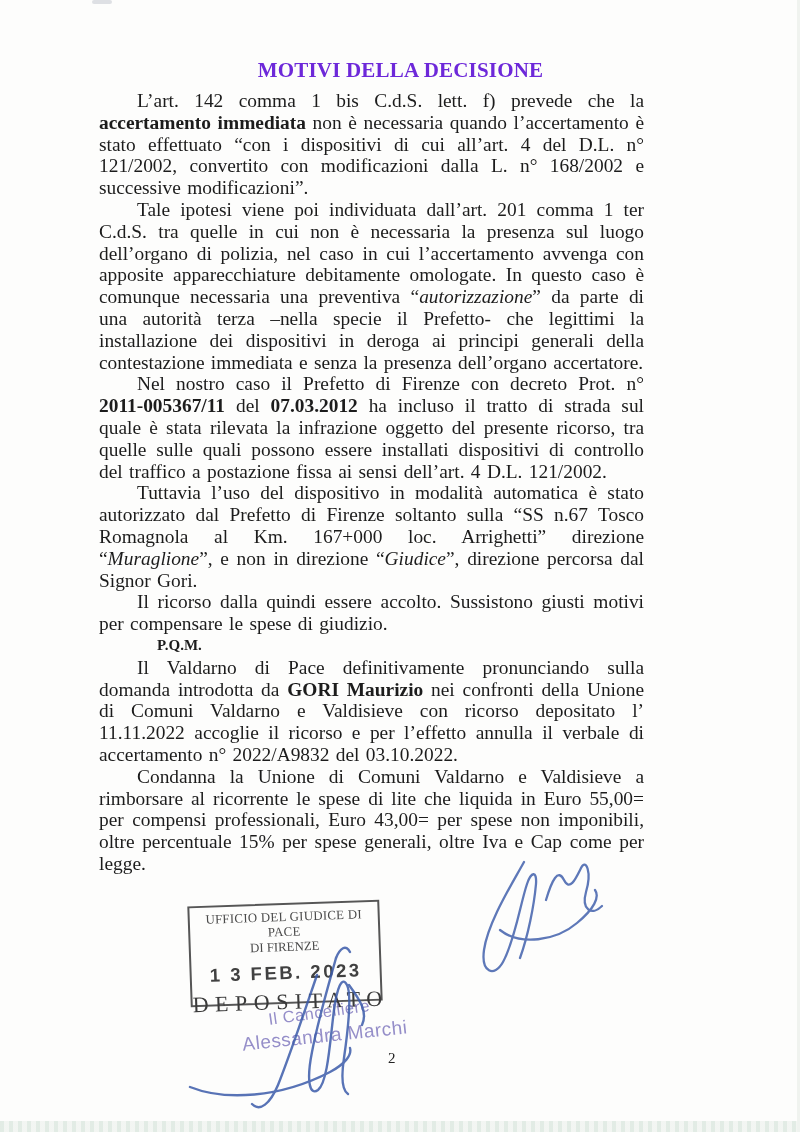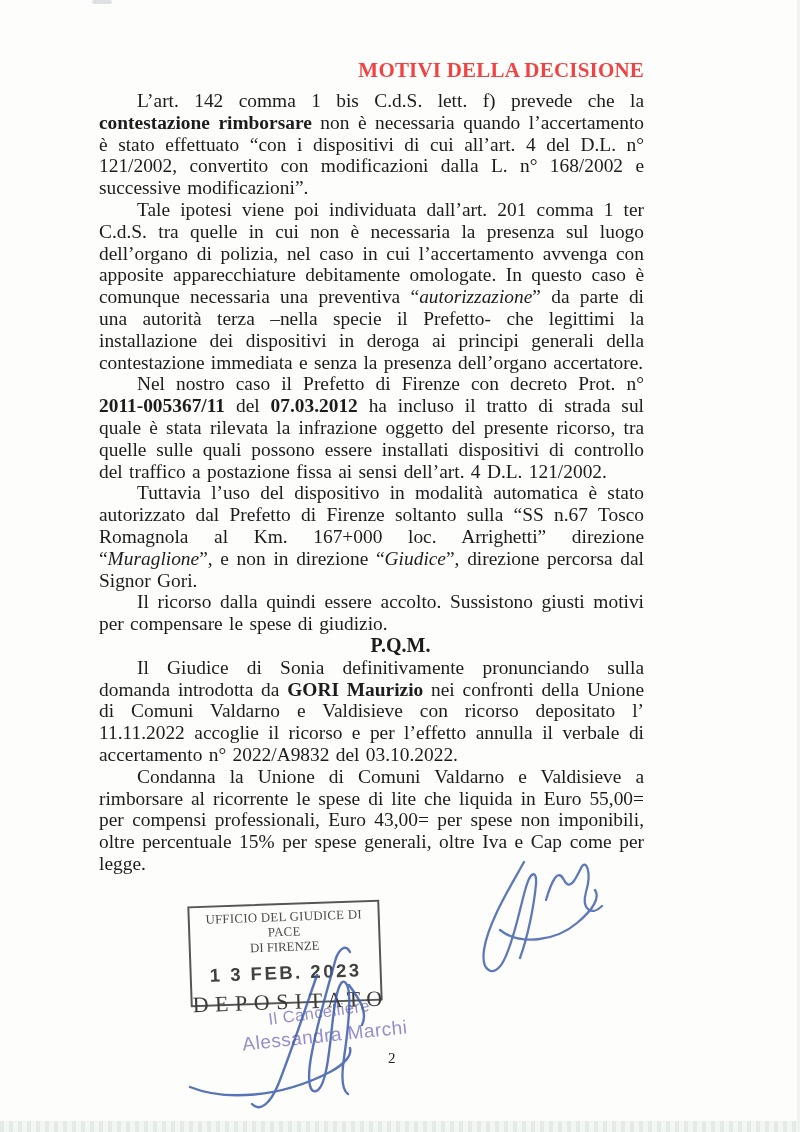--- a/index.html
+++ b/index.html
@@ -1,21 +1,21 @@
 <!DOCTYPE html>
 <html><head>
 <meta charset="utf-8">
 <style>
   html,body{margin:0;padding:0;background:#ffffff;}
   .page{position:relative;width:800px;height:1132px;background:#fdfdfc;overflow:hidden;
         font-family:"Liberation Serif",serif;color:#1c1c1c;}
   .content{position:absolute;left:99px;top:58px;width:545px;}
-  .title{font-size:21px;font-weight:bold;margin:0 0 7px 58px;text-align:right;letter-spacing:.2px;color:#ef4444;}
+  .title{font-size:21px;font-weight:bold;margin:0 0 7px 58px;text-align:center;letter-spacing:.2px;color:#6d28d9;}
   p.body{margin:0;font-size:19.4px;line-height:21.8px;text-align:justify;text-indent:38px;word-spacing:1.5px;}
-  .pqm{font-size:20px;line-height:21.8px;font-weight:bold;margin:0 0 0 58px;text-align:center;}
+  .pqm{font-size:15px;line-height:21.8px;font-weight:bold;margin:0 0 0 58px;text-align:left;}
   .dateline{margin-top:10px;font-size:19.4px;}
   b{font-weight:bold;} i{font-style:italic;}
   .judge-block{position:absolute;left:452px;top:877px;width:178px;text-align:center;
                font-style:italic;font-weight:bold;font-size:15.5px;line-height:18.5px;color:#15151d;}
   .stamp{position:absolute;left:189px;top:903px;width:192px;height:101px;border:2.6px solid #565656;
          transform:rotate(-2deg);transform-origin:center;color:#4a4a4a;text-align:center;box-sizing:border-box;}
   .stamp .l1{font-size:12.8px;margin-top:5px;letter-spacing:.3px;}
   .stamp .l2{font-size:12.8px;}
   .stamp .date{font-size:18.5px;font-weight:bold;font-family:"Liberation Sans",sans-serif;
                letter-spacing:2.5px;margin-top:7px;color:#414141;}
@@ -34,34 +34,34 @@
 <body>
 
 <div class="page">
 
   <div class="top-smudge"></div>
   <div class="right-line"></div>
 
   <div class="content">
     <h1 class="title">MOTIVI DELLA DECISIONE</h1>
 
-    <p class="body"><span>L’art. 142 comma 1 bis C.d.S. lett. f) prevede che la </span><b>contestazione rimborsare</b><span> non è necessaria quando l’accertamento è stato effettuato “con i dispositivi di cui all’art. 4 del D.L. n° 121/2002, convertito con modificazioni dalla L. n° 168/2002 e successive modificazioni”.</span></p>
+    <p class="body"><span>L’art. 142 comma 1 bis C.d.S. lett. f) prevede che la </span><b>accertamento immediata</b><span> non è necessaria quando l’accertamento è stato effettuato “con i dispositivi di cui all’art. 4 del D.L. n° 121/2002, convertito con modificazioni dalla L. n° 168/2002 e successive modificazioni”.</span></p>
 
     <p class="body"><span>Tale ipotesi viene poi individuata dall’art. 201 comma 1 ter C.d.S. tra quelle in cui non è necessaria la presenza sul luogo dell’organo di polizia, nel caso in cui l’accertamento avvenga con apposite apparecchiature debitamente omologate. In questo caso è comunque necessaria una preventiva “</span><i>autorizzazione</i><span>” da parte di una autorità terza –nella specie il Prefetto- che legittimi la installazione dei dispositivi in deroga ai principi generali della contestazione immediata e senza la presenza dell’organo accertatore.</span></p>
 
     <p class="body"><span>Nel nostro caso il Prefetto di Firenze con decreto Prot. n° </span><b>2011-005367/11</b><span> del </span><b>07.03.2012</b><span> ha incluso il tratto di strada sul quale è stata rilevata la infrazione oggetto del presente ricorso, tra quelle sulle quali possono essere installati dispositivi di controllo del traffico a postazione fissa ai sensi dell’art. 4 D.L. 121/2002.</span></p>
 
     <p class="body"><span>Tuttavia l’uso del dispositivo in modalità automatica è stato autorizzato dal Prefetto di Firenze soltanto sulla “SS n.67 Tosco Romagnola al Km. 167+000 loc. Arrighetti” direzione “</span><i>Muraglione</i><span>”, e non in direzione “</span><i>Giudice</i><span>”, direzione percorsa dal Signor Gori.</span></p>
 
 
     <p class="body"><span>Il ricorso dalla quindi essere accolto. Sussistono giusti motivi per compensare le spese di giudizio.</span></p>
 
     <div class="pqm">P.Q.M.</div>
 
-    <p class="body"><span>Il Giudice di Sonia definitivamente pronunciando sulla domanda introdotta da </span><b>GORI Maurizio</b><span> nei confronti della Unione di Comuni Valdarno e Valdisieve con ricorso depositato l’ 11.11.2022 accoglie il ricorso e per l’effetto annulla il verbale di accertamento n° 2022/A9832 del 03.10.2022.</span></p>
+    <p class="body"><span>Il Valdarno di Pace definitivamente pronunciando sulla domanda introdotta da </span><b>GORI Maurizio</b><span> nei confronti della Unione di Comuni Valdarno e Valdisieve con ricorso depositato l’ 11.11.2022 accoglie il ricorso e per l’effetto annulla il verbale di accertamento n° 2022/A9832 del 03.10.2022.</span></p>
 
     <p class="body"><span>Condanna la Unione di Comuni Valdarno e Valdisieve a rimborsare al ricorrente le spese di lite che liquida in Euro 55,00= per compensi professionali, Euro 43,00= per spese non imponibili, oltre percentuale 15% per spese generali, oltre Iva e Cap come per legge.</span></p>
 
   </div>
 
 
   <div class="stamp">
     <div class="l1">UFFICIO DEL GIUDICE DI PACE</div>
     <div class="l2">DI FIRENZE</div>
     <div class="date">1 3 FEB. 2023</div>

